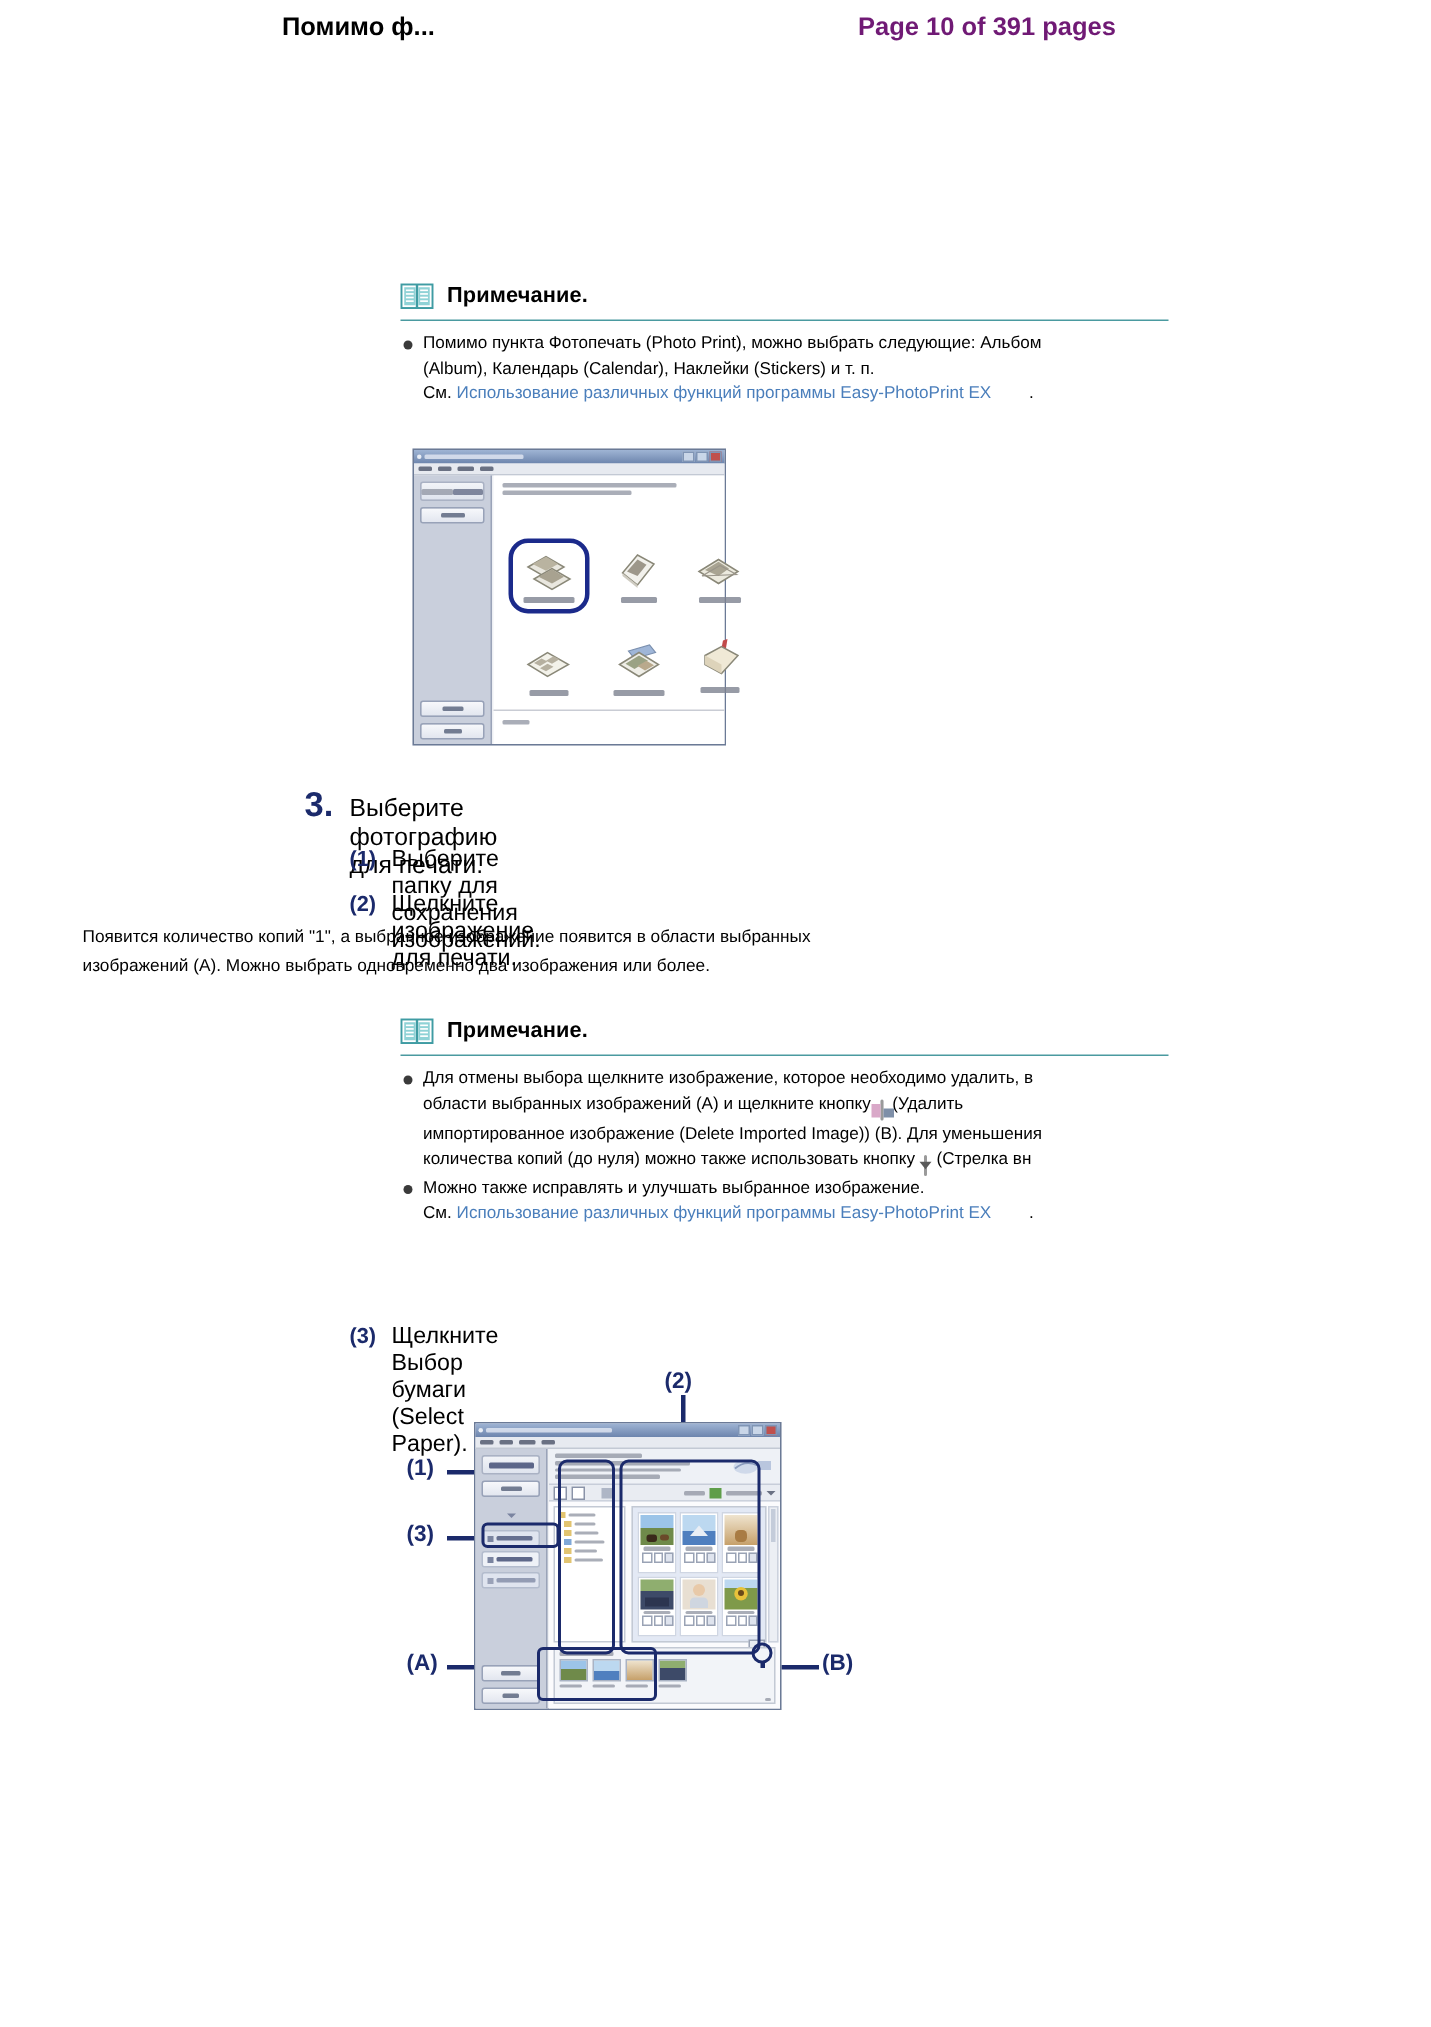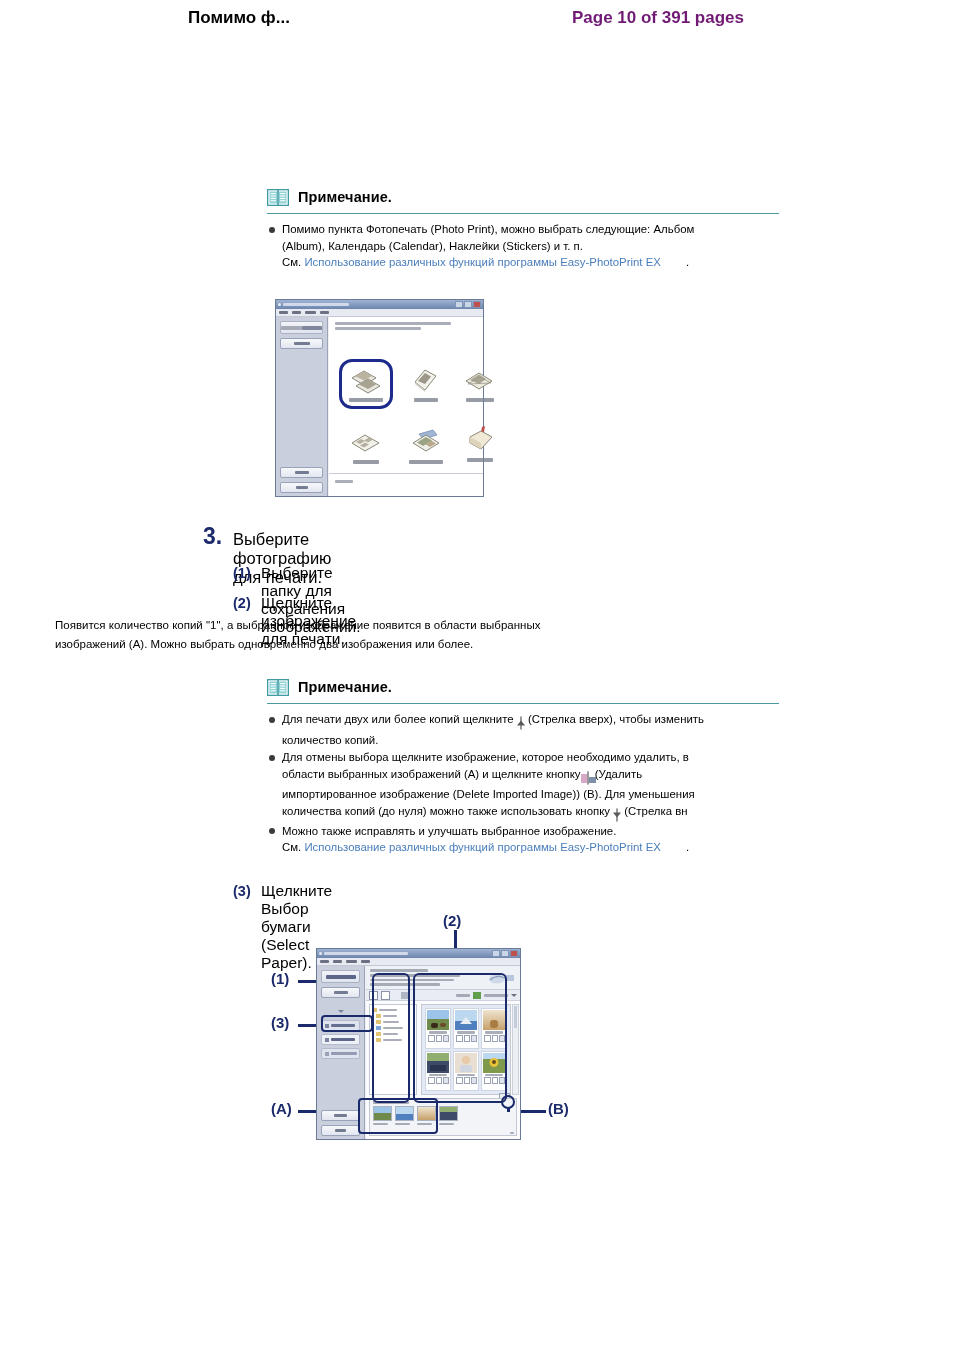--- a/index.html
+++ b/index.html
@@ -288,28 +288,20 @@
           <rect x="13.1" y="8.8" width="5.2" height="1.1"></rect>
             <rect x="13.1" y="11.2" width="5.2" height="1.1"></rect>
         </g>
       </svg>
     </span>
     <span class="note-title">Примечание.</span>
   </div>
   <div class="note-rule"></div>
   <div class="note-body">
 
-    <div class="note-li">
-      <span>Для печати двух или более копий щелкните</span>
-      <span class="inline-btn">
-        <span class="btn-small"><span class="tri tri-up"></span></span>
-      </span>
-      <span>(Стрелка вверх), чтобы изменить</span><br>
-      <span>количество копий.</span>
-    </div>
 
     <div class="note-li">
       <span>Для отмены выбора щелкните изображение, которое необходимо удалить, в</span><br>
       <span>области выбранных изображений (А) и щелкните кнопку</span>
       <span class="inline-btn">
         <span class="btn-del"></span>
       </span>
       <span>(Удалить</span><br>
       <span>импортированное изображение (Delete Imported Image)) (B). Для уменьшения</span><br>
       <span>количества копий (до нуля) можно также использовать кнопку</span>

